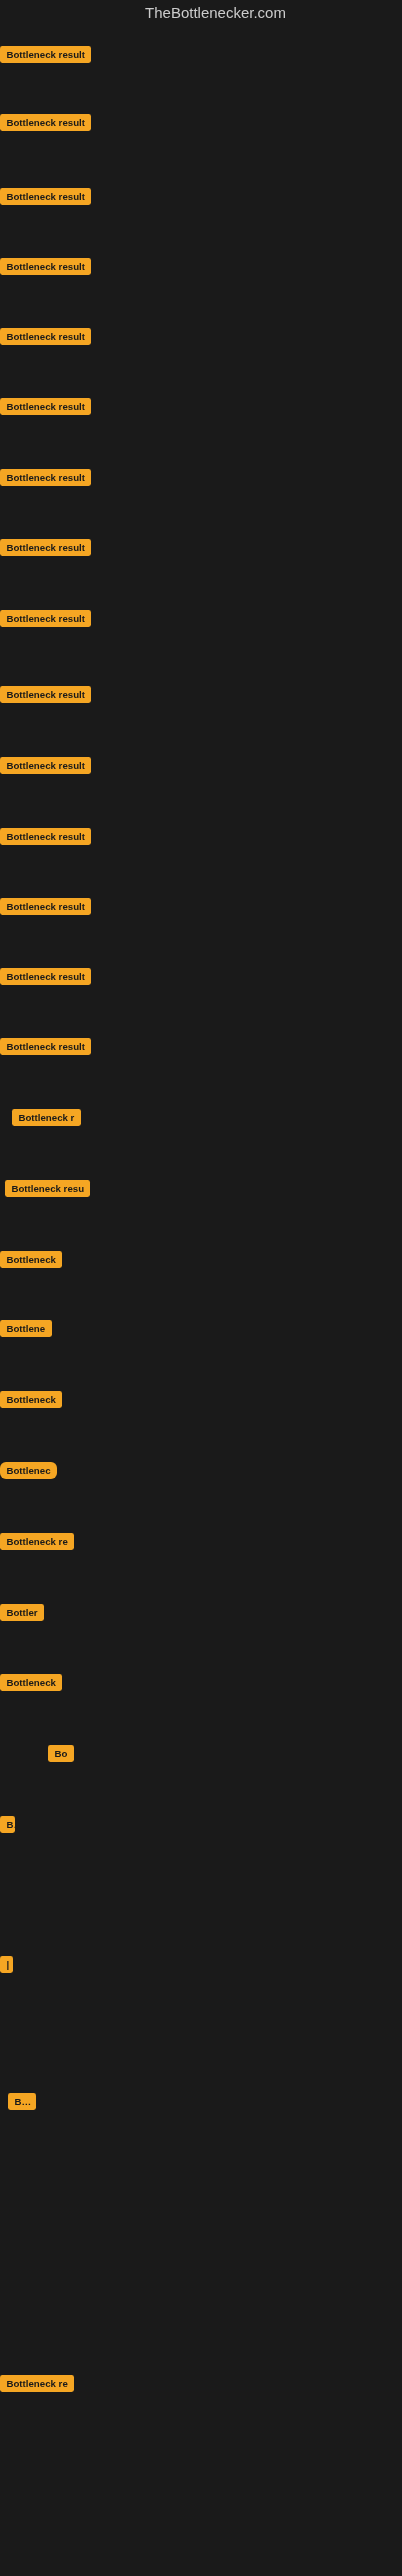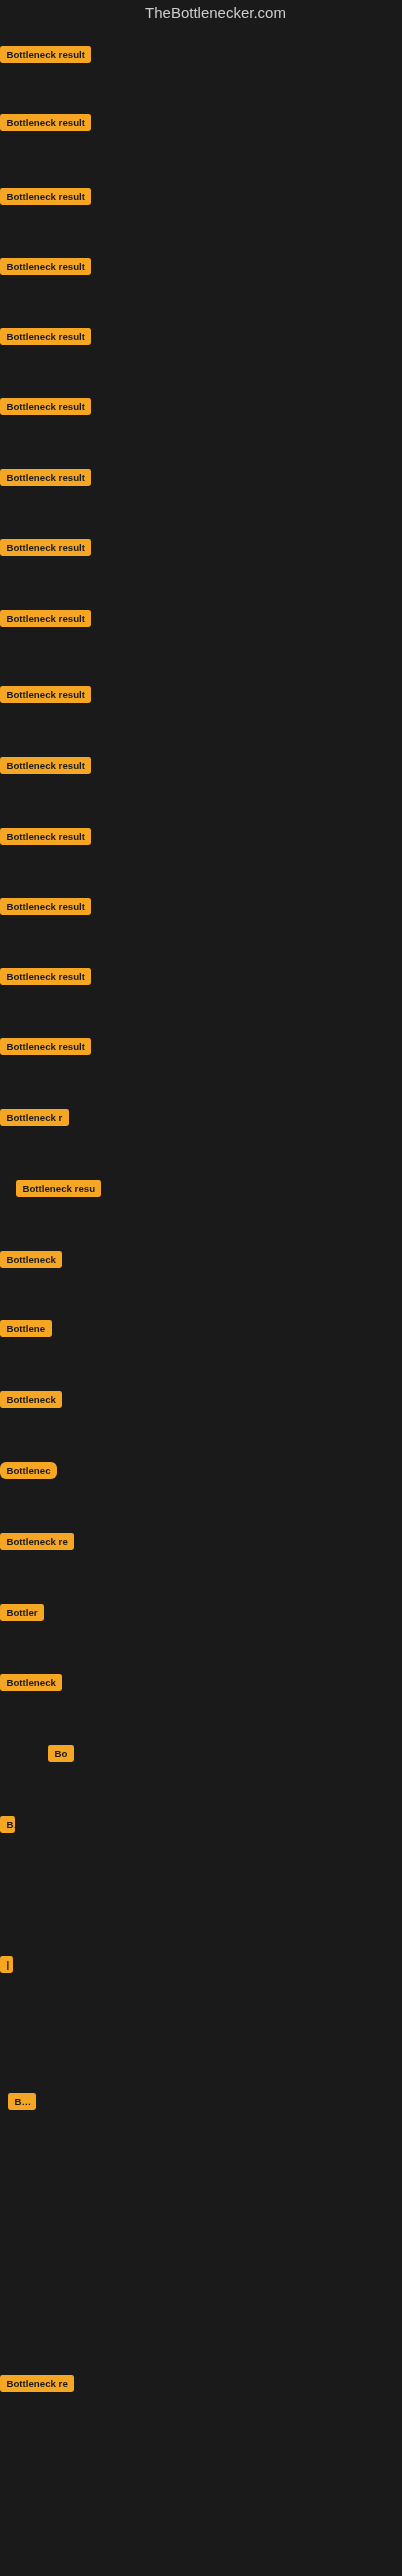--- a/index.html
+++ b/index.html
@@ -59,22 +59,22 @@
 <div class="result-item" style="top: 398px; left: 0px;"><span class="bottleneck-badge" style="max-width: 97px;">Bottleneck result</span></div>
 <div class="result-item" style="top: 469px; left: 0px;"><span class="bottleneck-badge" style="max-width: 97px;">Bottleneck result</span></div>
 <div class="result-item" style="top: 539px; left: 0px;"><span class="bottleneck-badge" style="max-width: 97px;">Bottleneck result</span></div>
 <div class="result-item" style="top: 610px; left: 0px;"><span class="bottleneck-badge" style="max-width: 97px;">Bottleneck result</span></div>
 <div class="result-item" style="top: 686px; left: 0px;"><span class="bottleneck-badge" style="max-width: 97px;">Bottleneck result</span></div>
 <div class="result-item" style="top: 757px; left: 0px;"><span class="bottleneck-badge" style="max-width: 97px;">Bottleneck result</span></div>
 <div class="result-item" style="top: 828px; left: 0px;"><span class="bottleneck-badge" style="max-width: 97px;">Bottleneck result</span></div>
 <div class="result-item" style="top: 898px; left: 0px;"><span class="bottleneck-badge" style="max-width: 97px;">Bottleneck result</span></div>
 <div class="result-item" style="top: 968px; left: 0px;"><span class="bottleneck-badge" style="max-width: 97px;">Bottleneck result</span></div>
 <div class="result-item" style="top: 1038px; left: 0px;"><span class="bottleneck-badge" style="max-width: 93px;">Bottleneck result</span></div>
-<div class="result-item" style="top: 1109px; left: 0px;"><span class="bottleneck-badge" style="max-width: 85px;">Bottleneck r</span></div>
-<div class="result-item" style="top: 1180px; left: 16px;"><span class="bottleneck-badge" style="max-width: 89px;">Bottleneck resu</span></div>
+<div class="result-item" style="top: 1109px; left: 12px;"><span class="bottleneck-badge" style="max-width: 85px;">Bottleneck r</span></div>
+<div class="result-item" style="top: 1180px; left: 5px;"><span class="bottleneck-badge" style="max-width: 89px;">Bottleneck resu</span></div>
 <div class="result-item" style="top: 1251px; left: 0px;"><span class="bottleneck-badge" style="max-width: 72px;">Bottleneck</span></div>
 <div class="result-item" style="top: 1320px; left: 0px; text-decoration: underline;"><span class="bottleneck-badge" style="max-width: 60px;">Bottlene</span></div>
 <div class="result-item" style="top: 1391px; left: 0px;"><span class="bottleneck-badge" style="max-width: 72px;">Bottleneck</span></div>
 <div class="result-item" style="top: 1462px; left: 0px;"><span class="bottleneck-badge" style="max-width: 68px; border-radius: 6px;">Bottlenec</span></div>
 <div class="result-item" style="top: 1533px; left: 0px;"><span class="bottleneck-badge" style="max-width: 85px;">Bottleneck re</span></div>
 <div class="result-item" style="top: 1604px; left: 0px; text-align: center;"><span class="bottleneck-badge" style="max-width: 58px;">Bottler</span></div>
 <div class="result-item" style="top: 1674px; left: 0px;"><span class="bottleneck-badge" style="max-width: 71px;">Bottleneck</span></div>
 <div class="result-item" style="top: 1745px; left: 0px; margin-left: 48px;"><span class="bottleneck-badge" style="max-width: 32px;">Bo</span></div>
 <div class="result-item" style="top: 1816px; left: 0px;"><span class="bottleneck-badge" style="max-width: 14.5px;">B</span></div>
 <div class="result-item" style="top: 1956px; left: 0px;"><span class="bottleneck-badge" style="max-width: 6.4px;">|</span></div>

